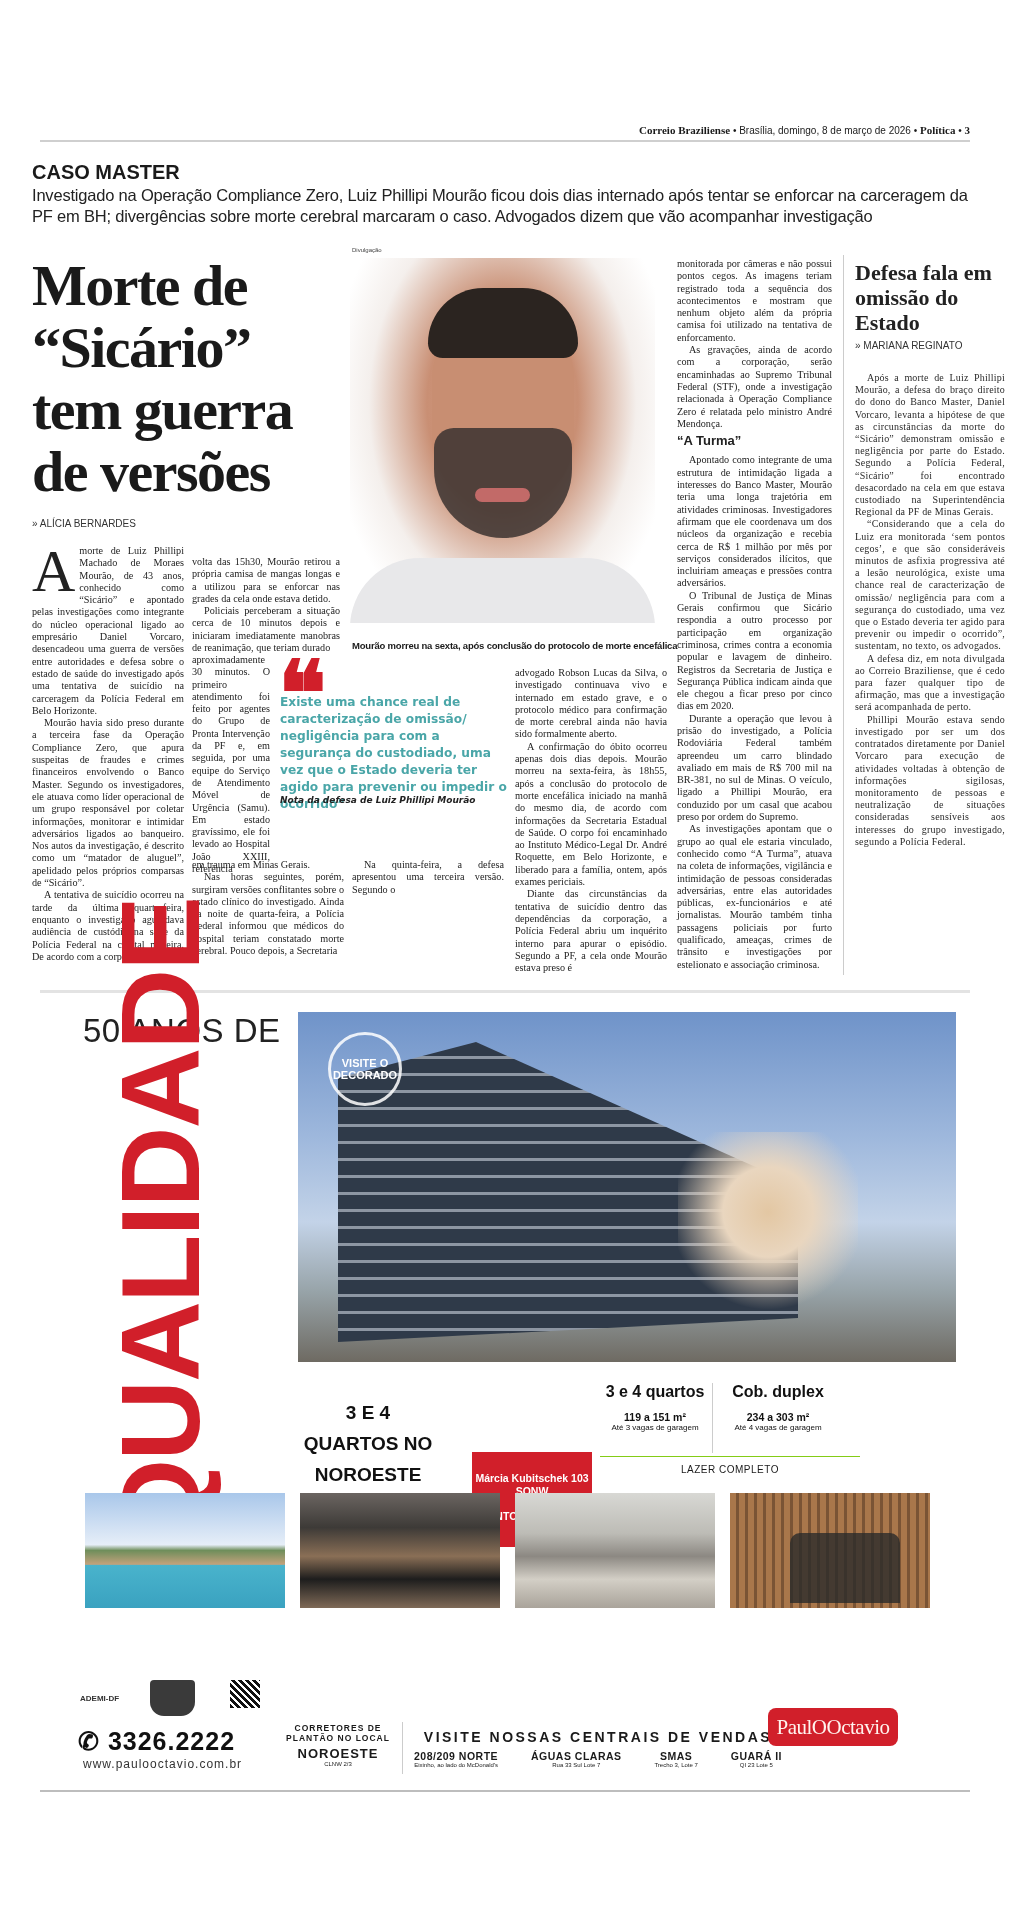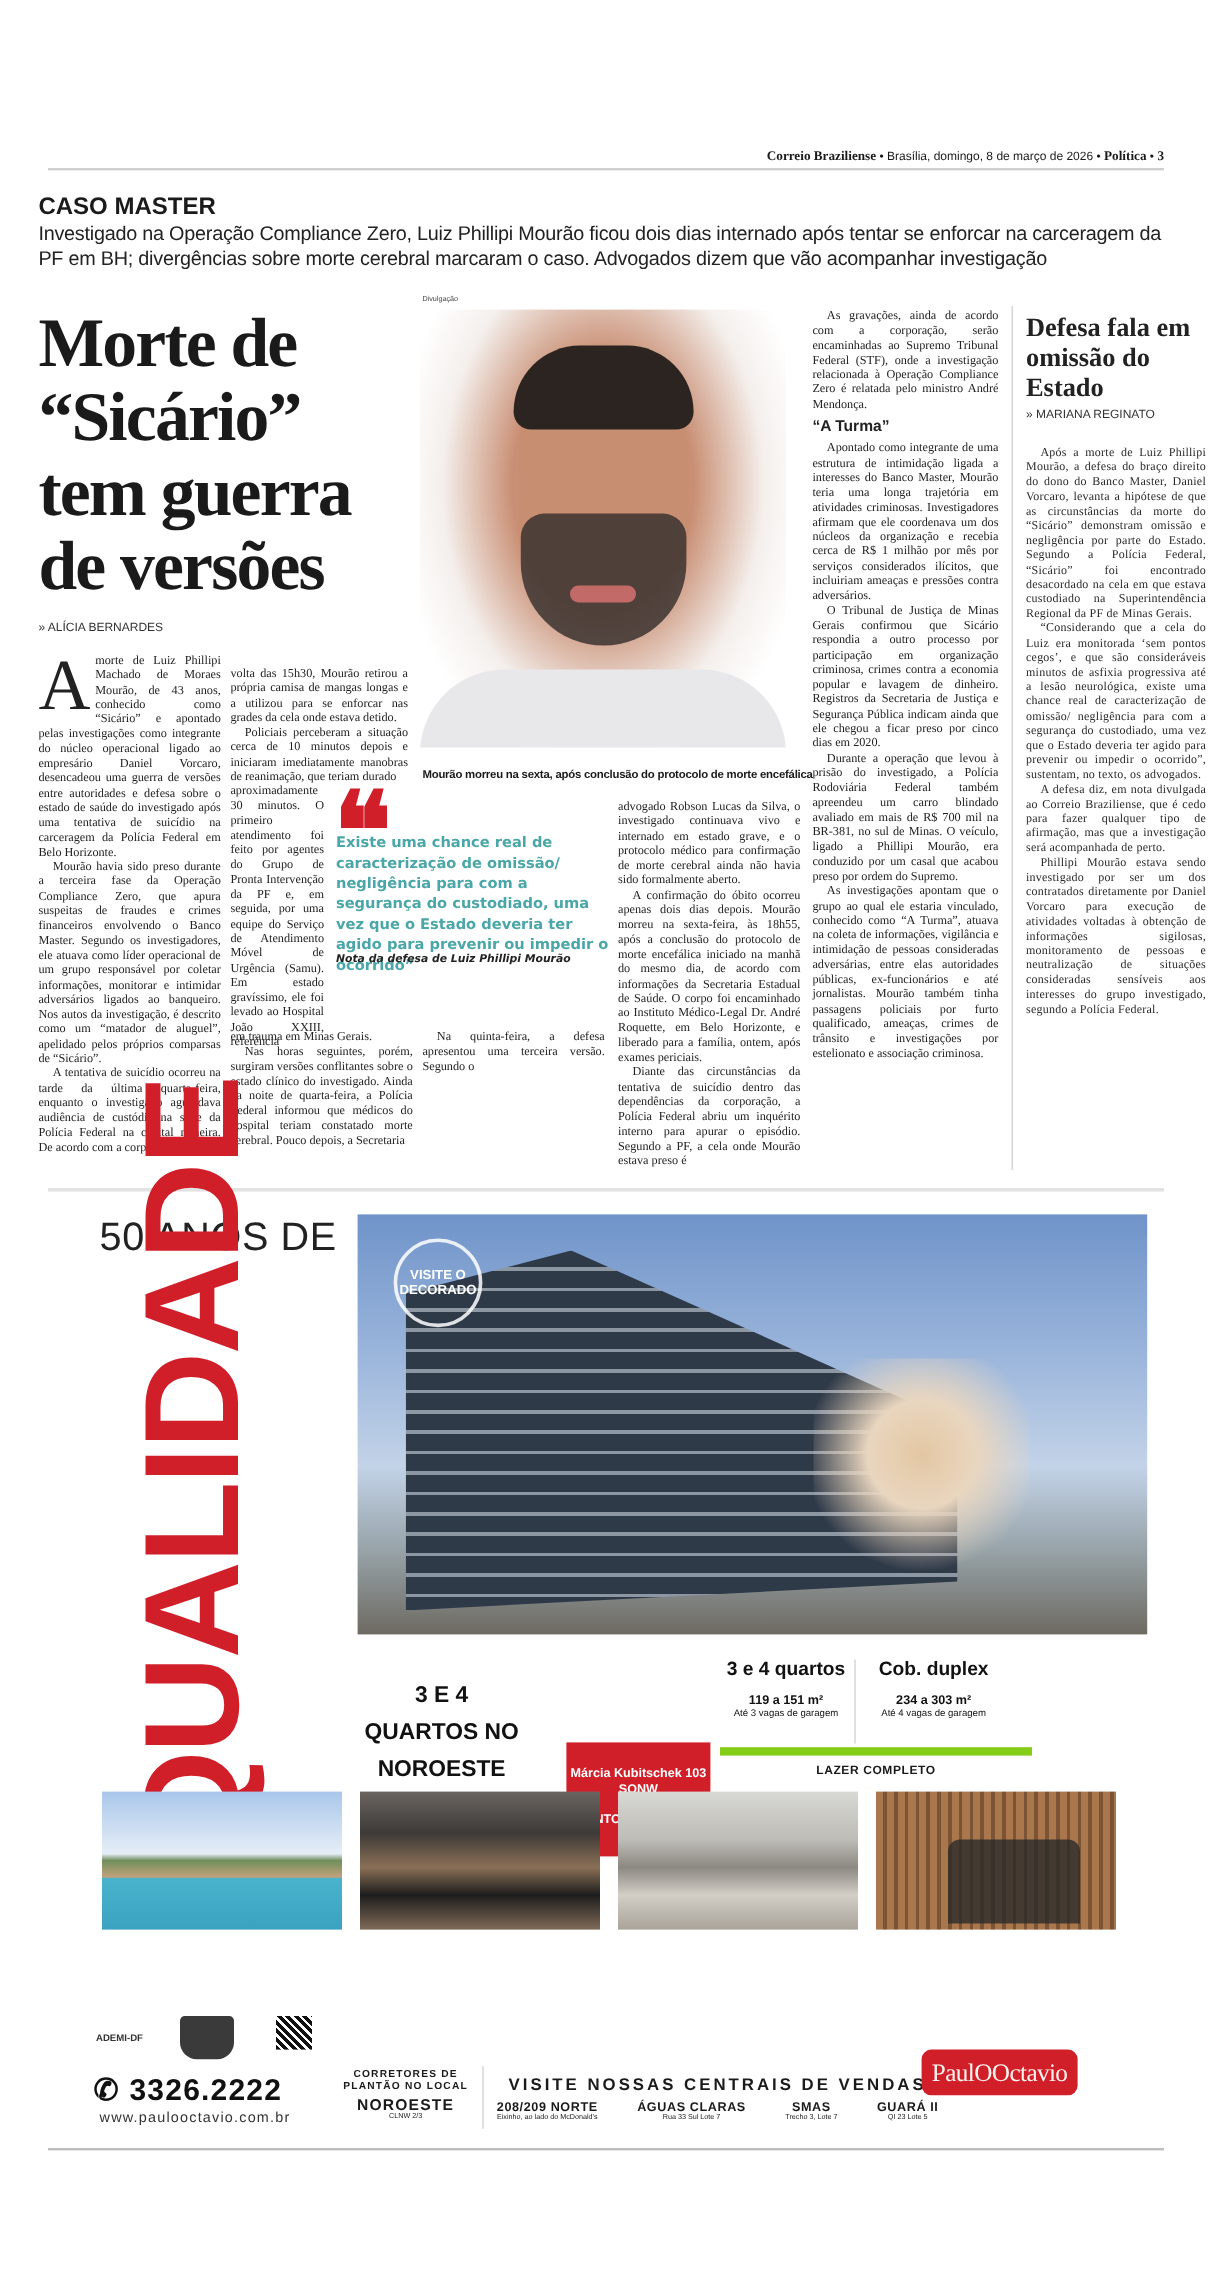--- a/index.html
+++ b/index.html
@@ -40,21 +40,21 @@
   .decorado { position: absolute; left: 30px; top: 20px; width: 74px; height: 74px; border: 3px solid rgba(255,255,255,0.85); border-radius: 50%; display: flex; align-items: center; justify-content: center; text-align: center; }
   .decorado span { font-family: "Liberation Sans", sans-serif; font-weight: bold; font-size: 11px; line-height: 12px; color: #fff; }
   .ad-quartos { left: 298px; top: 1397px; width: 140px; font-family: "Liberation Sans", sans-serif; font-weight: bold; font-size: 19px; line-height: 31px; text-align: center; color: #111; }
   .ad-redbox { left: 472px; top: 1452px; width: 120px; height: 95px; background: #d11f2a; color: #fff; text-align: center; font-family: "Liberation Sans", sans-serif; font-weight: bold; }
   .ad-redbox .addr { font-size: 10.5px; line-height: 13px; margin-top: 20px; }
   .ad-redbox .ready { font-size: 10.5px; margin-top: 12px; }
   .ad-spec { top: 1383px; width: 100px; text-align: center; font-family: "Liberation Sans", sans-serif; color: #111; }
   .ad-spec .t { font-size: 16px; font-weight: bold; }
   .ad-spec .a { font-size: 10.5px; font-weight: bold; margin-top: 10px; }
   .ad-spec .g { font-size: 8px; }
-  .ad-lazer { left: 600px; top: 1456px; width: 260px; text-align: center; font-family: "Liberation Sans", sans-serif; font-weight: bold; font-size: 10px; border-top: 7px solid #84cc16; padding-top: 7px; letter-spacing: 0.5px; }
+  .ad-lazer { left: 600px; top: 1456px; width: 260px; text-align: center; font-family: "Liberation Sans", sans-serif; font-weight: normal; font-size: 10px; border-top: 1px solid #84cc16; padding-top: 7px; letter-spacing: 0.5px; }
   .ad-thumb { top: 1493px; height: 115px; }
   .thumb-pool { left: 85px; width: 200px; background: linear-gradient(180deg, #a9c7ea 0%, #e6eef8 45%, #6f8e5b 50%, #c2a27c 62%, #49b3cc 63%, #3aa2c0 100%); }
   .thumb-dining { left: 300px; width: 200px; background: linear-gradient(180deg, #6b6561 0%, #3d3a37 30%, #8a6f56 55%, #1d1d1d 75%, #7f6a57 100%); }
   .thumb-lounge { left: 515px; width: 200px; background: linear-gradient(180deg, #d8d8d4 0%, #bdbcb6 35%, #8c8882 55%, #d3cfc6 75%, #a9a39a 100%); }
   .thumb-gym { left: 730px; width: 200px; background: repeating-linear-gradient(90deg, #a9774b 0px, #a9774b 6px, #7a5435 6px, #7a5435 9px); }
   .thumb-gym::after { content: ""; position: absolute; left: 60px; top: 40px; width: 110px; height: 70px; background: #2a2a2a; border-radius: 10px 10px 0 0; opacity: 0.8; }
   .ad-phone { left: 78px; top: 1727px; font-family: "Liberation Sans", sans-serif; font-weight: bold; font-size: 25px; color: #111; letter-spacing: 1px; }
   .ad-site { left: 83px; top: 1757px; font-family: "Liberation Sans", sans-serif; font-size: 12px; color: #333; letter-spacing: 1px; }
   .ad-logos { left: 80px; top: 1680px; width: 200px; height: 40px; }
   .logo-ademi { position: absolute; left: 0; top: 14px; font-family: "Liberation Sans", sans-serif; font-size: 8px; font-weight: bold; color: #333; }
@@ -127,20 +127,21 @@
   <p>Na quinta-feira, a defesa apresentou uma terceira versão. Segundo o</p>
 </div>
 
 <div class="abs col" style="left:515px; top:667px; width:152px;">
   <p class="noindent">advogado Robson Lucas da Silva, o investigado continuava vivo e internado em estado grave, e o protocolo médico para confirmação de morte cerebral ainda não havia sido formalmente aberto.</p>
   <p>A confirmação do óbito ocorreu apenas dois dias depois. Mourão morreu na sexta-feira, às 18h55, após a conclusão do protocolo de morte encefálica iniciado na manhã do mesmo dia, de acordo com informações da Secretaria Estadual de Saúde. O corpo foi encaminhado ao Instituto Médico-Legal Dr. André Roquette, em Belo Horizonte, e liberado para a família, ontem, após exames periciais.</p>
   <p>Diante das circunstâncias da tentativa de suicídio dentro das dependências da corporação, a Polícia Federal abriu um inquérito interno para apurar o episódio. Segundo a PF, a cela onde Mourão estava preso é</p>
 </div>
 
 <div class="abs col" style="left:677px; top:258px; width:155px;">
+  <p class="noindent">monitorada por câmeras e não possui pontos cegos. As imagens teriam registrado toda a sequência dos acontecimentos e mostram que nenhum objeto além da própria camisa foi utilizado na tentativa de enforcamento.</p>
   <p>As gravações, ainda de acordo com a corporação, serão encaminhadas ao Supremo Tribunal Federal (STF), onde a investigação relacionada à Operação Compliance Zero é relatada pelo ministro André Mendonça.</p>
   <div class="subhead">“A Turma”</div>
   <p>Apontado como integrante de uma estrutura de intimidação ligada a interesses do Banco Master, Mourão teria uma longa trajetória em atividades criminosas. Investigadores afirmam que ele coordenava um dos núcleos da organização e recebia cerca de R$ 1 milhão por mês por serviços considerados ilícitos, que incluiriam ameaças e pressões contra adversários.</p>
   <p>O Tribunal de Justiça de Minas Gerais confirmou que Sicário respondia a outro processo por participação em organização criminosa, crimes contra a economia popular e lavagem de dinheiro. Registros da Secretaria de Justiça e Segurança Pública indicam ainda que ele chegou a ficar preso por cinco dias em 2020.</p>
   <p>Durante a operação que levou à prisão do investigado, a Polícia Rodoviária Federal também apreendeu um carro blindado avaliado em mais de R$ 700 mil na BR-381, no sul de Minas. O veículo, ligado a Phillipi Mourão, era conduzido por um casal que acabou preso por ordem do Supremo.</p>
   <p>As investigações apontam que o grupo ao qual ele estaria vinculado, conhecido como “A Turma”, atuava na coleta de informações, vigilância e intimidação de pessoas consideradas adversárias, entre elas autoridades públicas, ex-funcionários e até jornalistas. Mourão também tinha passagens policiais por furto qualificado, ameaças, crimes de trânsito e investigações por estelionato e associação criminosa.</p>
 </div>
 
 <div class="abs divider-v" style="left:843px; top:255px; height:720px;"></div>
 

